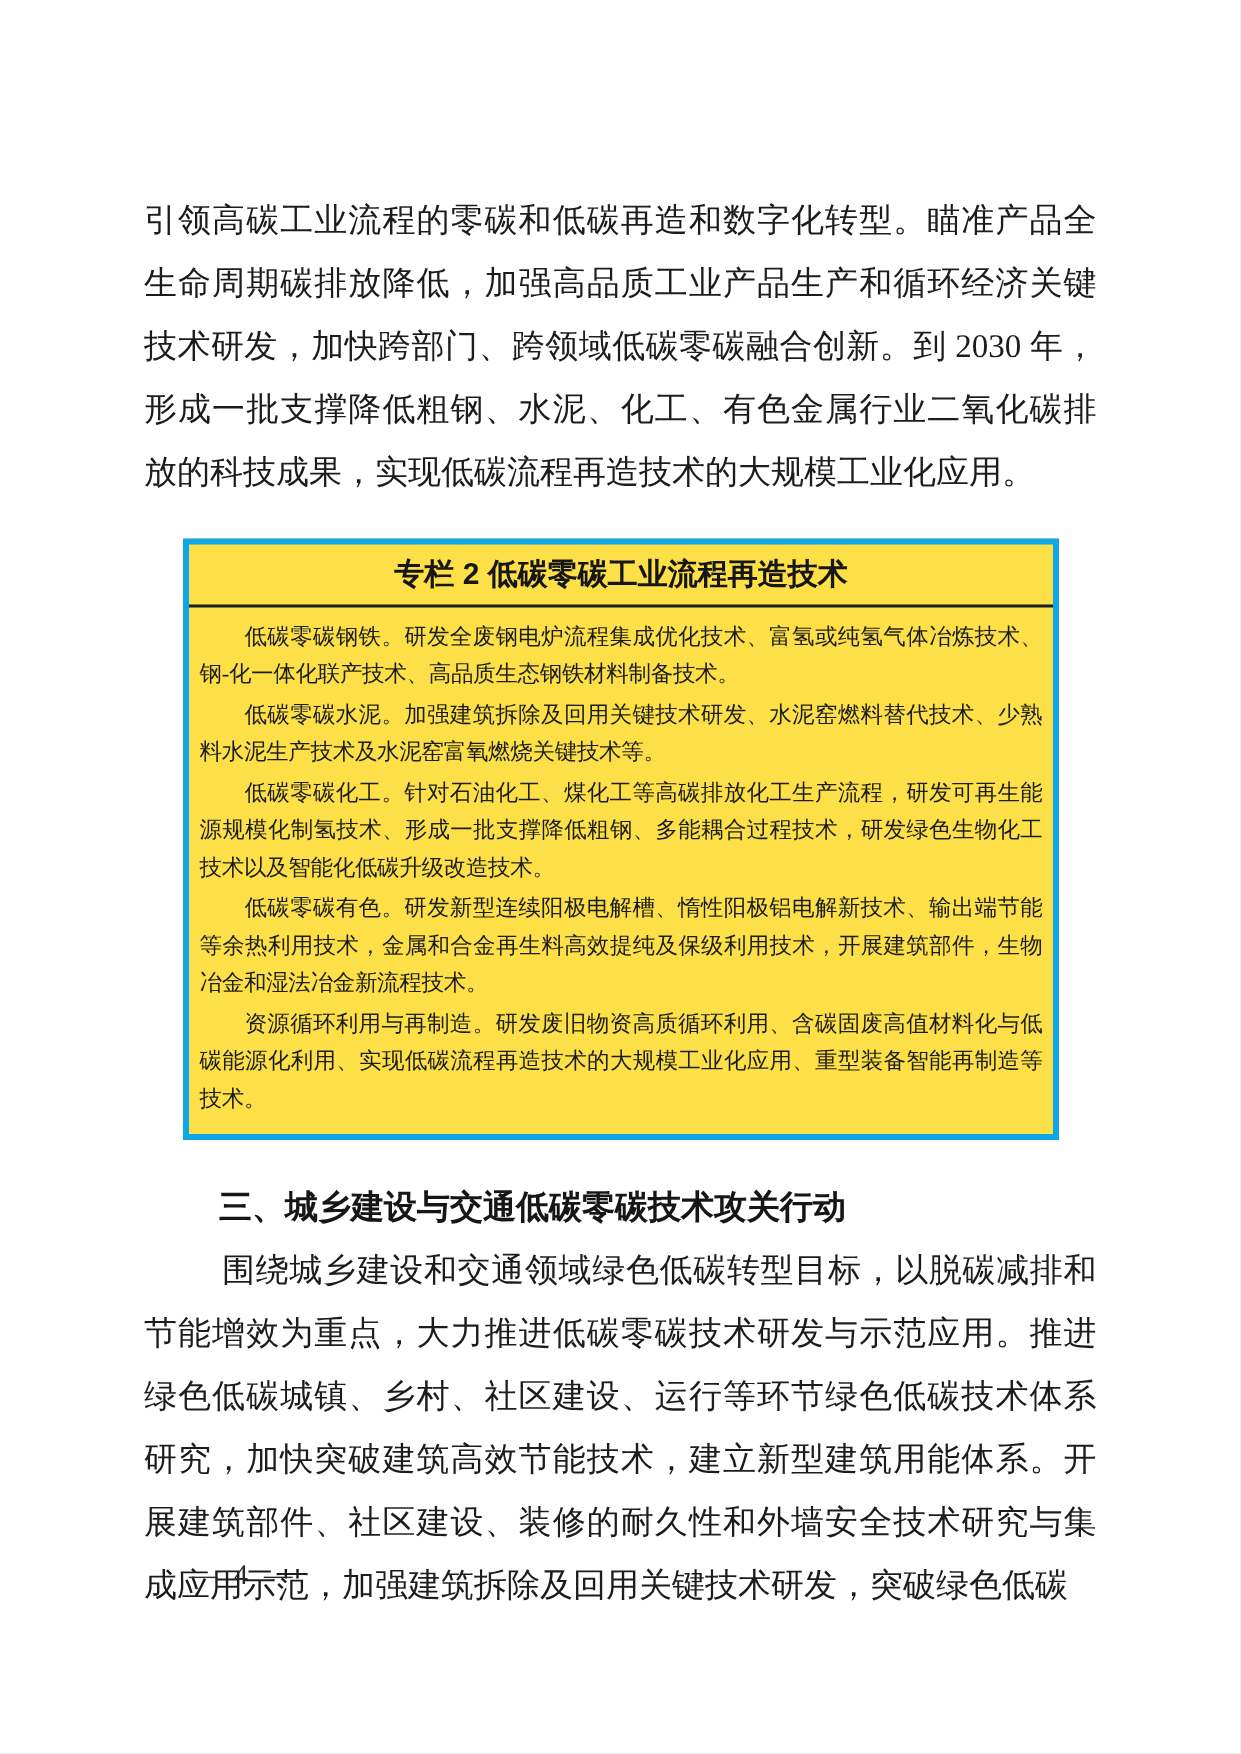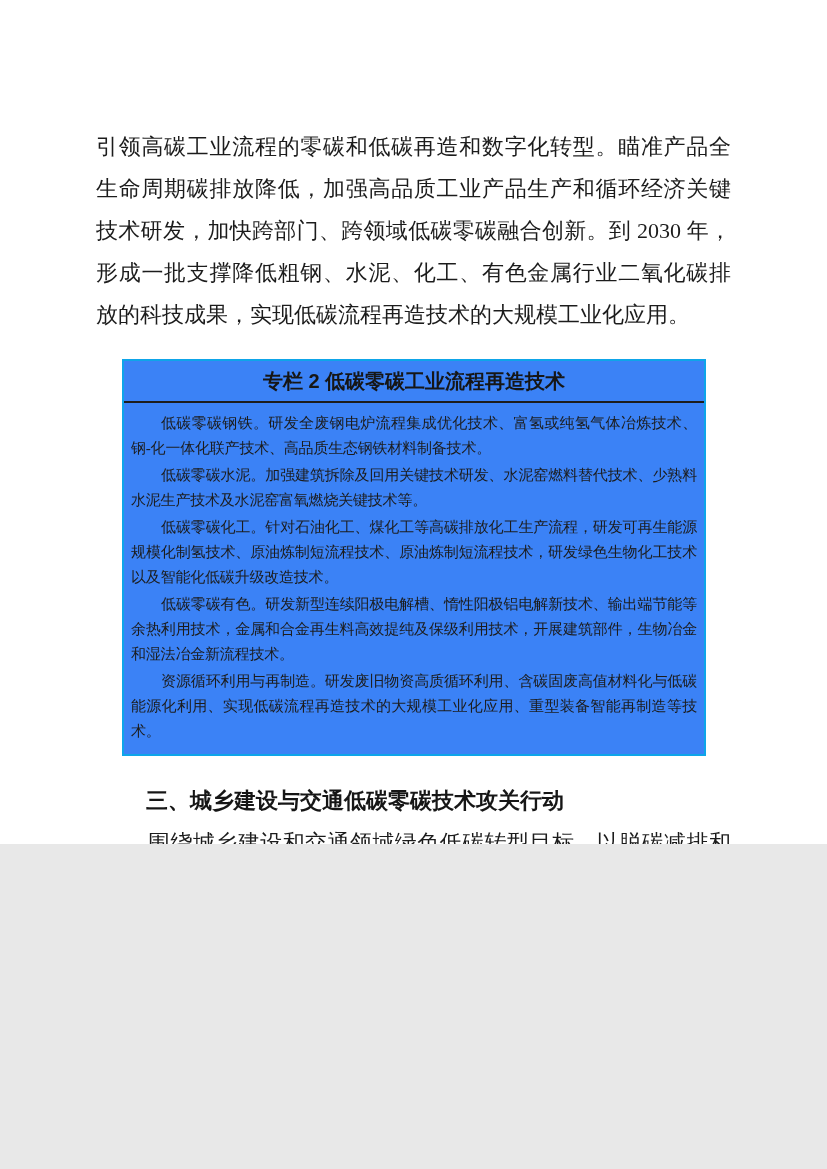--- a/index.html
+++ b/index.html
@@ -1,19 +1,19 @@
 <!DOCTYPE html>
 <html><head>
 <meta charset="utf-8">
 <style>
   html, body { margin: 0; padding: 0; background: #e8e8e8; }
   .page {
     position: relative;
     width: 827px;
-    height: 844px;
+    height: 1169px;
     margin: 0 auto;
     background: #ffffff;
     box-sizing: border-box;
     padding: 126px 96px 0 96px;
     color: #1c1c1c;
     font-family: "Liberation Serif", "DejaVu Serif", serif;
     overflow: hidden;
   }
   .body-para {
     margin: 0;
@@ -22,22 +22,22 @@
     text-align: justify;
     text-justify: inter-character;
   }
   .no-indent { text-indent: 0; }
   .indent { text-indent: 52px; }
 
   .callout-box {
     box-sizing: border-box;
     width: 584px;
     margin: 23px 0 0 26px;
-    border: 2px solid #0ea5e9;
-    background: #3b82f6;
+    border: 4px solid #0ea5e9;
+    background: #fde047;
   }
   .callout-title {
     font-family: "Liberation Sans", "DejaVu Sans", sans-serif;
     font-weight: 700;
     font-size: 20px;
     line-height: 28px;
     text-align: center;
     padding: 6px 4px;
     border-bottom: 2px solid #1d1d1d;
     color: #161616;
@@ -78,21 +78,21 @@
 
 <div class="page">
 
   <p class="body-para no-indent">引领高碳工业流程的零碳和低碳再造和数字化转型。瞄准产品全生命周期碳排放降低，加强高品质工业产品生产和循环经济关键技术研发，加快跨部门、跨领域低碳零碳融合创新。到 2030 年，形成一批支撑降低粗钢、水泥、化工、有色金属行业二氧化碳排放的科技成果，实现低碳流程再造技术的大规模工业化应用。</p>
 
   <div class="callout-box">
     <div class="callout-title">专栏 2  低碳零碳工业流程再造技术</div>
     <div class="callout-body">
       <p>低碳零碳钢铁。研发全废钢电炉流程集成优化技术、富氢或纯氢气体冶炼技术、钢-化一体化联产技术、高品质生态钢铁材料制备技术。</p>
       <p>低碳零碳水泥。加强建筑拆除及回用关键技术研发、水泥窑燃料替代技术、少熟料水泥生产技术及水泥窑富氧燃烧关键技术等。</p>
-      <p>低碳零碳化工。针对石油化工、煤化工等高碳排放化工生产流程，研发可再生能源规模化制氢技术、原油炼制短流程技术、原油炼制短流程技术，研发绿色生物化工技术以及智能化低碳升级改造技术。</p>
+      <p>低碳零碳化工。针对石油化工、煤化工等高碳排放化工生产流程，研发可再生能源规模化制氢技术、形成一批支撑降低粗钢、多能耦合过程技术，研发绿色生物化工技术以及智能化低碳升级改造技术。</p>
       <p>低碳零碳有色。研发新型连续阳极电解槽、惰性阳极铝电解新技术、输出端节能等余热利用技术，金属和合金再生料高效提纯及保级利用技术，开展建筑部件，生物冶金和湿法冶金新流程技术。</p>
       <p>资源循环利用与再制造。研发废旧物资高质循环利用、含碳固废高值材料化与低碳能源化利用、实现低碳流程再造技术的大规模工业化应用、重型装备智能再制造等技术。</p>
     </div>
   </div>
 
   <h3 class="section-heading">三、城乡建设与交通低碳零碳技术攻关行动</h3>
 
   <p class="body-para indent">围绕城乡建设和交通领域绿色低碳转型目标，以脱碳减排和节能增效为重点，大力推进低碳零碳技术研发与示范应用。推进绿色低碳城镇、乡村、社区建设、运行等环节绿色低碳技术体系研究，加快突破建筑高效节能技术，建立新型建筑用能体系。开展建筑部件、社区建设、装修的耐久性和外墙安全技术研究与集成应用示范，加强建筑拆除及回用关键技术研发，突破绿色低碳</p>
 
   <div class="page-footer">— 4 —</div>

